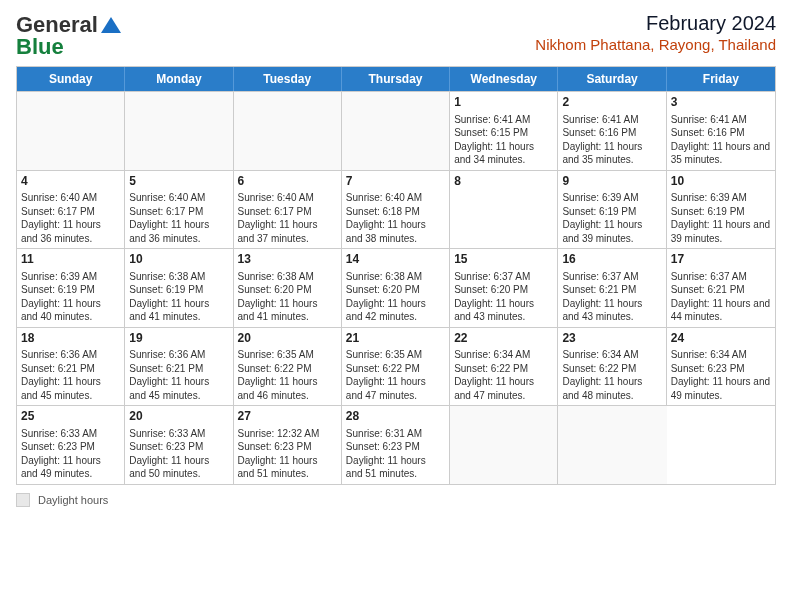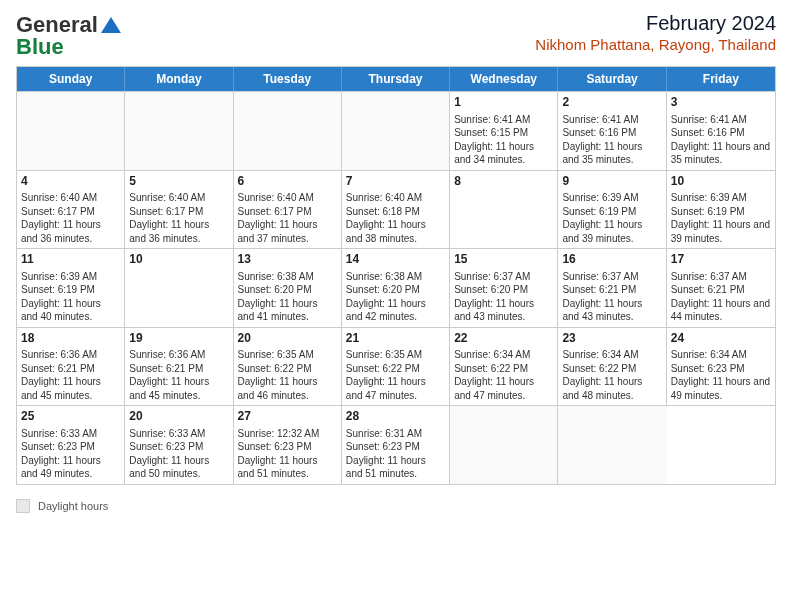--- a/index.html
+++ b/index.html
@@ -90,21 +90,21 @@
       font-weight: bold;
       color: #222;
       margin-bottom: 2px;
     }
     .day-info {
       font-size: 10px;
       color: #333;
       line-height: 1.35;
     }
     .footer {
-      margin-top: 14px;
+      margin-top: 8px;
       display: flex;
       align-items: center;
       gap: 8px;
       font-size: 11px;
       color: #555;
     }
     .legend-box {
       width: 14px;
       height: 14px;
       background: #e8e8e8;
@@ -213,20 +213,23 @@
         </div>
         <div class="cal-week">
           <div class="cal-cell">
             <div class="day-num">11</div>
             <div class="day-info">Sunrise: 6:39 AM
 Sunset: 6:19 PM
 Daylight: 11 hours and 40 minutes.</div>
           </div>
           <div class="cal-cell">
             <div class="day-num">10</div>
+            <div class="day-info">Sunrise: 6:38 AM
+Sunset: 6:19 PM
+Daylight: 11 hours and 41 minutes.</div>
           </div>
           <div class="cal-cell">
             <div class="day-num">13</div>
             <div class="day-info">Sunrise: 6:38 AM
 Sunset: 6:20 PM
 Daylight: 11 hours and 41 minutes.</div>
           </div>
           <div class="cal-cell">
             <div class="day-num">14</div>
             <div class="day-info">Sunrise: 6:38 AM

